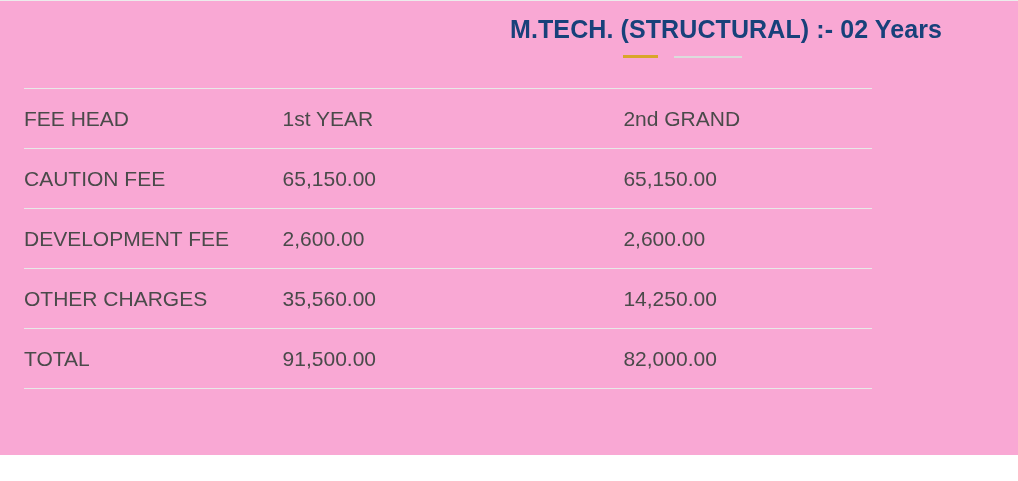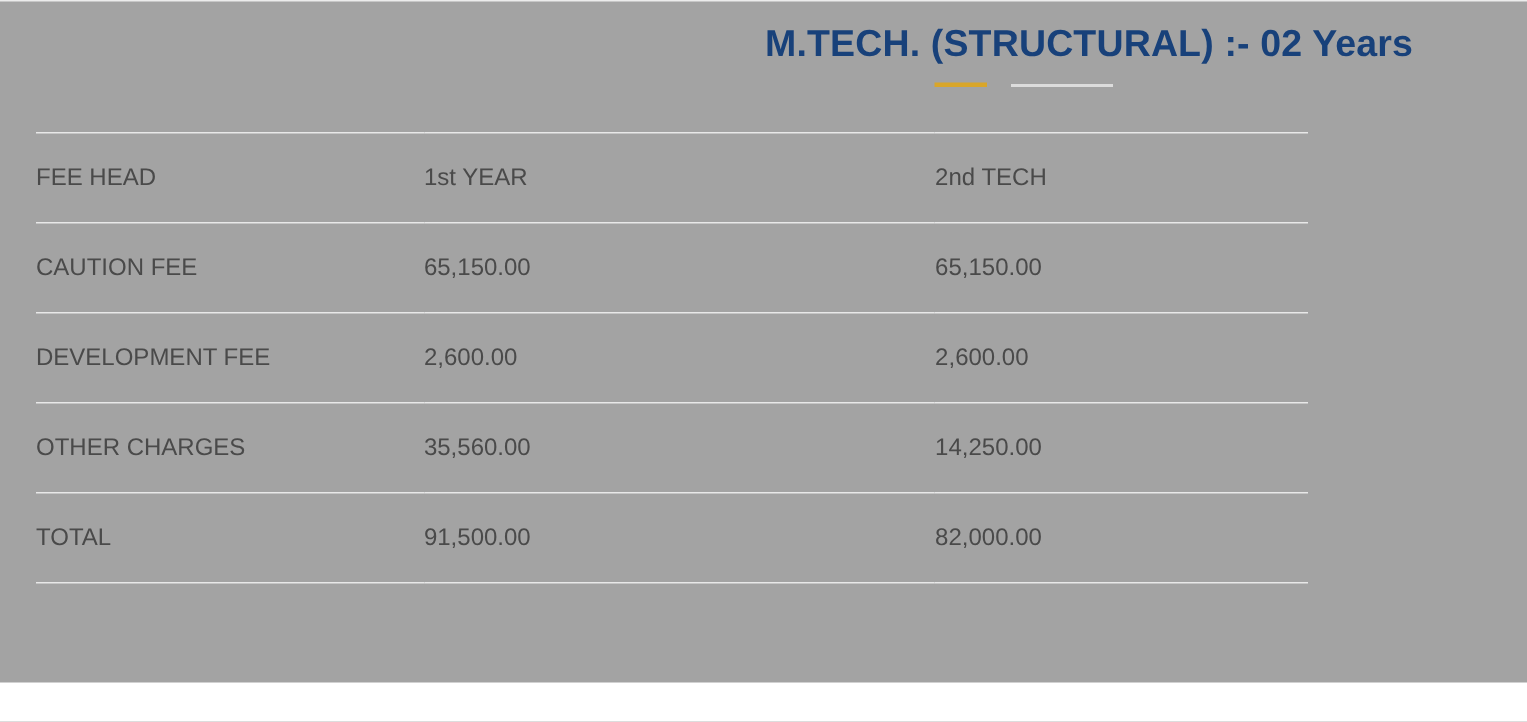--- a/index.html
+++ b/index.html
@@ -12,21 +12,21 @@
     background: #ffffff;
     font-family: "Liberation Sans", sans-serif;
     color: #444444;
     overflow: hidden;
   }
   .page {
     position: relative;
     width: 1018px;
     height: 481px;
     box-sizing: border-box;
-    background: #a3a3a3;
+    background: #f9a8d4;
     text-decoration: underline;
   }
   .top-rule {
     position: absolute;
     top: 0;
     left: 0;
     width: 1018px;
     height: 1px;
     background: #ececec;
   }
@@ -79,21 +79,21 @@
   table.fee-table tr {
     border-bottom: 1px solid #e8e8e8;
   }
   table.fee-table tr.top-row {
     border-top: 1px solid #e8e8e8;
   }
   table.fee-table td {
     padding: 0;
     height: 59px;
     vertical-align: middle;
-    font-size: 16px;
+    font-size: 21px;
     color: #4a4a4a;
     font-weight: normal;
   }
   td.col-head { width: 258px; padding-left: 2px; }
   td.col-y1 { width: 340px; }
   td.col-y2 { width: 248px; }
   td.span-all { padding-left: 2px; }
   .bold { font-weight: bold; color: #333333; }
   .head-cell { font-weight: bold; color: #333333; font-size: 16.5px; }
   .grand-value { font-weight: bold; color: #333333; font-size: 16.5px; }
@@ -120,21 +120,21 @@
       <span class="ul-gray"></span>
     </div>
   </div>
 
   <div class="table-wrap">
     <table class="fee-table">
       <tbody>
         <tr class="top-row">
           <td class="col-head head-cell">FEE HEAD</td>
           <td class="col-y1 head-cell">1st YEAR</td>
-          <td class="col-y2 head-cell">2nd TECH</td>
+          <td class="col-y2 head-cell">2nd GRAND</td>
         </tr>
         <tr>
           <td class="col-head">CAUTION FEE</td>
           <td class="col-y1">65,150.00</td>
           <td class="col-y2">65,150.00</td>
         </tr>
         <tr>
           <td class="col-head">DEVELOPMENT FEE</td>
           <td class="col-y1">2,600.00</td>
           <td class="col-y2">2,600.00</td>

